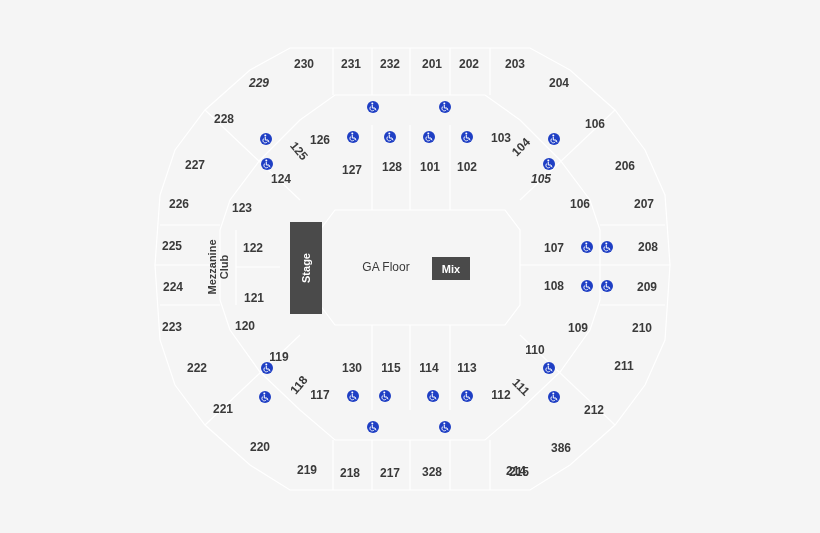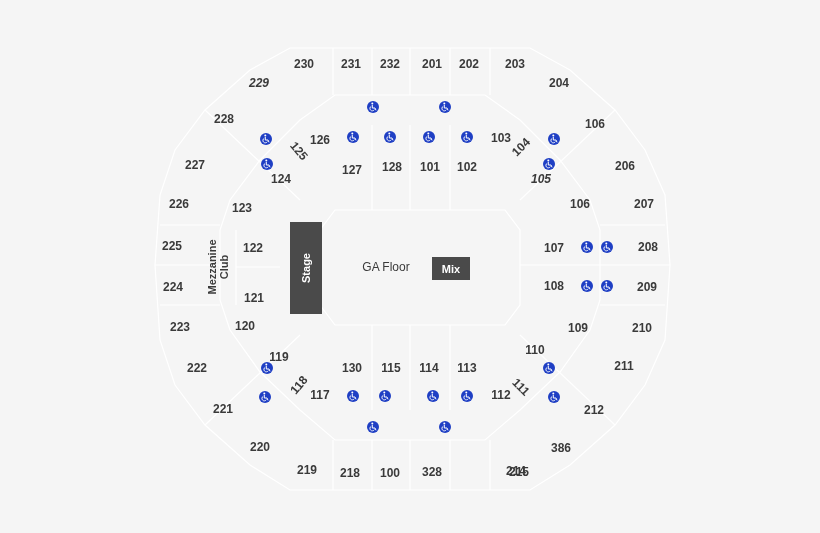--- a/index.html
+++ b/index.html
@@ -95,21 +95,21 @@
     <div class="lbl" style="left: 580px; top: 204px; transform: translate(-50%, -50%) rotate(0deg);">106</div>
     <div class="lbl" style="left: 644px; top: 204px; transform: translate(-50%, -50%) rotate(0deg);">207</div>
     <div class="lbl" style="left: 172px; top: 246px; transform: translate(-50%, -50%) rotate(0deg);">225</div>
     <div class="lbl" style="left: 253px; top: 248px; transform: translate(-50%, -50%) rotate(0deg);">122</div>
     <div class="lbl" style="left: 554px; top: 248px; transform: translate(-50%, -50%) rotate(0deg);">107</div>
     <div class="lbl" style="left: 648px; top: 247px; transform: translate(-50%, -50%) rotate(0deg);">208</div>
     <div class="lbl" style="left: 173px; top: 287px; transform: translate(-50%, -50%) rotate(0deg);">224</div>
     <div class="lbl" style="left: 254px; top: 278px; transform: translate(-50%, -50%) rotate(0deg); margin-top: 20px;">121</div>
     <div class="lbl" style="left: 554px; top: 286px; transform: translate(-50%, -50%) rotate(0deg);">108</div>
     <div class="lbl" style="left: 647px; top: 287px; transform: translate(-50%, -50%) rotate(0deg);">209</div>
-    <div class="lbl" style="left: 180px; top: 327px; transform: translate(-50%, -50%) rotate(0deg);">223</div>
+    <div class="lbl" style="left: 172px; top: 327px; transform: translate(-50%, -50%) rotate(0deg);">223</div>
     <div class="lbl" style="left: 245px; top: 326px; transform: translate(-50%, -50%) rotate(0deg);">120</div>
     <div class="lbl" style="left: 578px; top: 328px; transform: translate(-50%, -50%) rotate(0deg);">109</div>
     <div class="lbl" style="left: 642px; top: 328px; transform: translate(-50%, -50%) rotate(0deg);">210</div>
     <div class="lbl" style="left: 279px; top: 357px; transform: translate(-50%, -50%) rotate(0deg);">119</div>
     <div class="lbl" style="left: 535px; top: 350px; transform: translate(-50%, -50%) rotate(0deg);">110</div>
     <div class="lbl" style="left: 197px; top: 368px; transform: translate(-50%, -50%) rotate(0deg);">222</div>
     <div class="lbl" style="left: 624px; top: 366px; transform: translate(-50%, -50%) rotate(0deg);">211</div>
     <div class="lbl" style="left: 352px; top: 368px; transform: translate(-50%, -50%) rotate(0deg);">130</div>
     <div class="lbl" style="left: 391px; top: 368px; transform: translate(-50%, -50%) rotate(0deg);">115</div>
     <div class="lbl" style="left: 429px; top: 368px; transform: translate(-50%, -50%) rotate(0deg);">114</div>
@@ -117,21 +117,21 @@
     <div class="lbl" style="left: 299px; top: 385px; transform: translate(-50%, -50%) rotate(-50deg);">118</div>
     <div class="lbl" style="left: 521px; top: 387px; transform: translate(-50%, -50%) rotate(45deg);">111</div>
     <div class="lbl" style="left: 320px; top: 395px; transform: translate(-50%, -50%) rotate(0deg);">117</div>
     <div class="lbl" style="left: 501px; top: 395px; transform: translate(-50%, -50%) rotate(0deg);">112</div>
     <div class="lbl" style="left: 223px; top: 409px; transform: translate(-50%, -50%) rotate(0deg);">221</div>
     <div class="lbl" style="left: 594px; top: 410px; transform: translate(-50%, -50%) rotate(0deg);">212</div>
     <div class="lbl" style="left: 260px; top: 447px; transform: translate(-50%, -50%) rotate(0deg);">220</div>
     <div class="lbl" style="left: 561px; top: 448px; transform: translate(-50%, -50%) rotate(0deg);">386</div>
     <div class="lbl" style="left: 307px; top: 470px; transform: translate(-50%, -50%) rotate(0deg);">219</div>
     <div class="lbl" style="left: 350px; top: 473px; transform: translate(-50%, -50%) rotate(0deg);">218</div>
-    <div class="lbl" style="left: 390px; top: 473px; transform: translate(-50%, -50%) rotate(0deg);">100</div>
+    <div class="lbl" style="left: 390px; top: 473px; transform: translate(-50%, -50%) rotate(0deg);">217</div>
     <div class="lbl" style="left: 432px; top: 472px; transform: translate(-50%, -50%) rotate(0deg);">328</div>
     <div class="lbl" style="left: 471px; top: 472px; transform: translate(-50%, -50%) rotate(0deg); margin-left: 48px;">215</div>
     <div class="lbl" style="left: 516px; top: 471px; transform: translate(-50%, -50%) rotate(0deg);">214</div>
   </div>
 <div id="adas">
     <div class="ada" style="left: 373px; top: 107px;">
       <svg viewBox="0 0 12 12">
         <circle cx="5.3" cy="2.6" r="1" fill="#fff"></circle>
         <path d="M5.3 4 L5.3 7 L8 7 L9 9.3" stroke="#fff" stroke-width="1" fill="none"></path>
         <path d="M4.2 5.3 A2.4 2.4 0 1 0 7.4 8.6" stroke="#fff" stroke-width="0.9" fill="none"></path>

